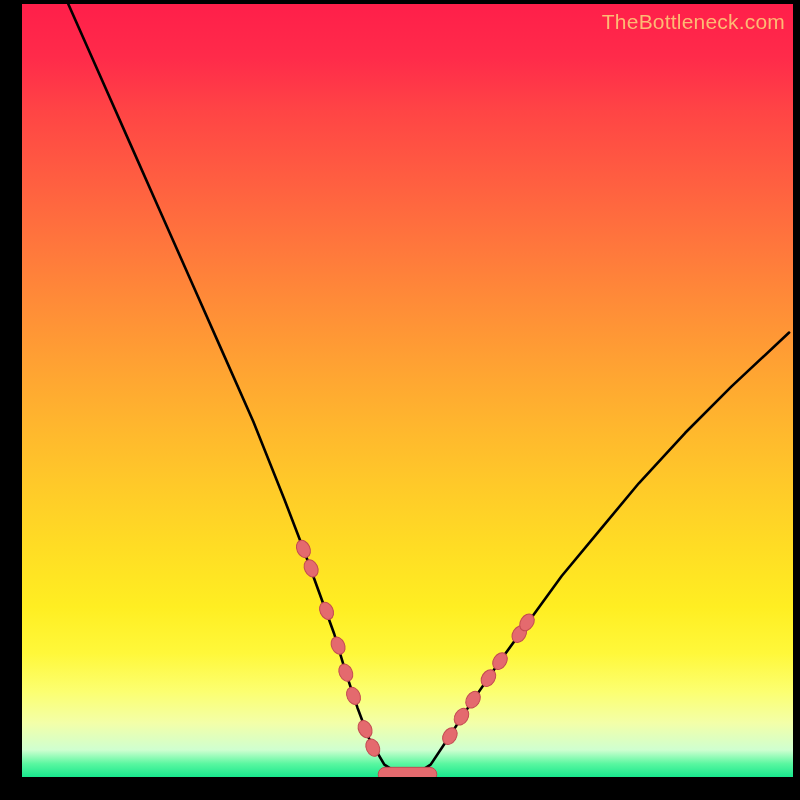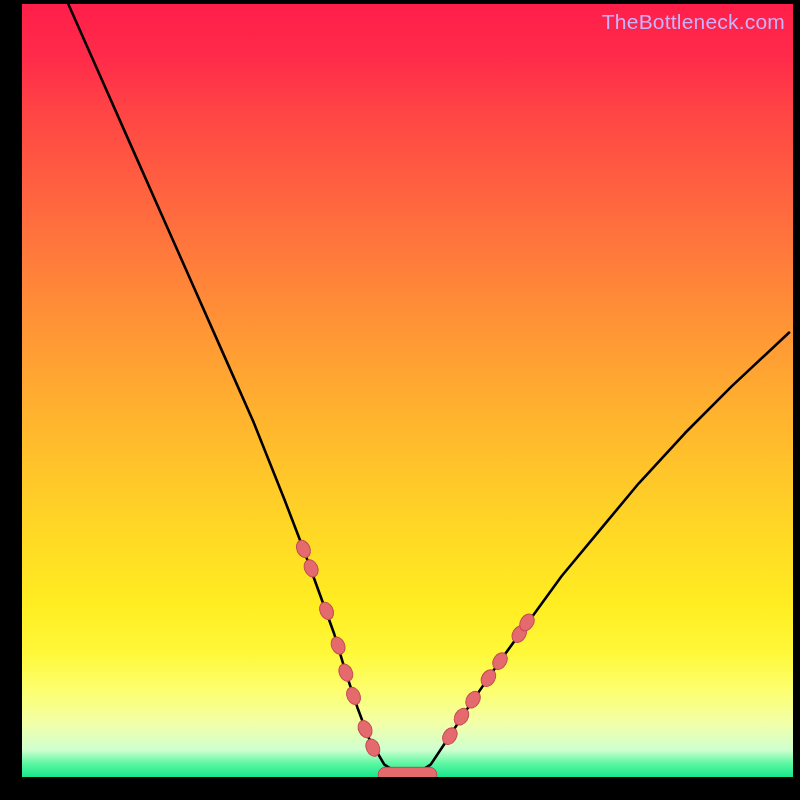--- a/index.html
+++ b/index.html
@@ -43,21 +43,21 @@
     position: absolute;
     inset: 0;
     width: 771px;
     height: 773px;
   }
 
   .attribution {
     position: absolute;
     top: 6px;
     right: 8px;
-    color: #c4b5fd;
+    color: #fdba74;
     font-size: 21px;
     font-weight: 500;
     letter-spacing: 0.2px;
   }
 </style>
 </head>
 <body>
 
 <div class="frame">
   <div class="gradient"></div>

